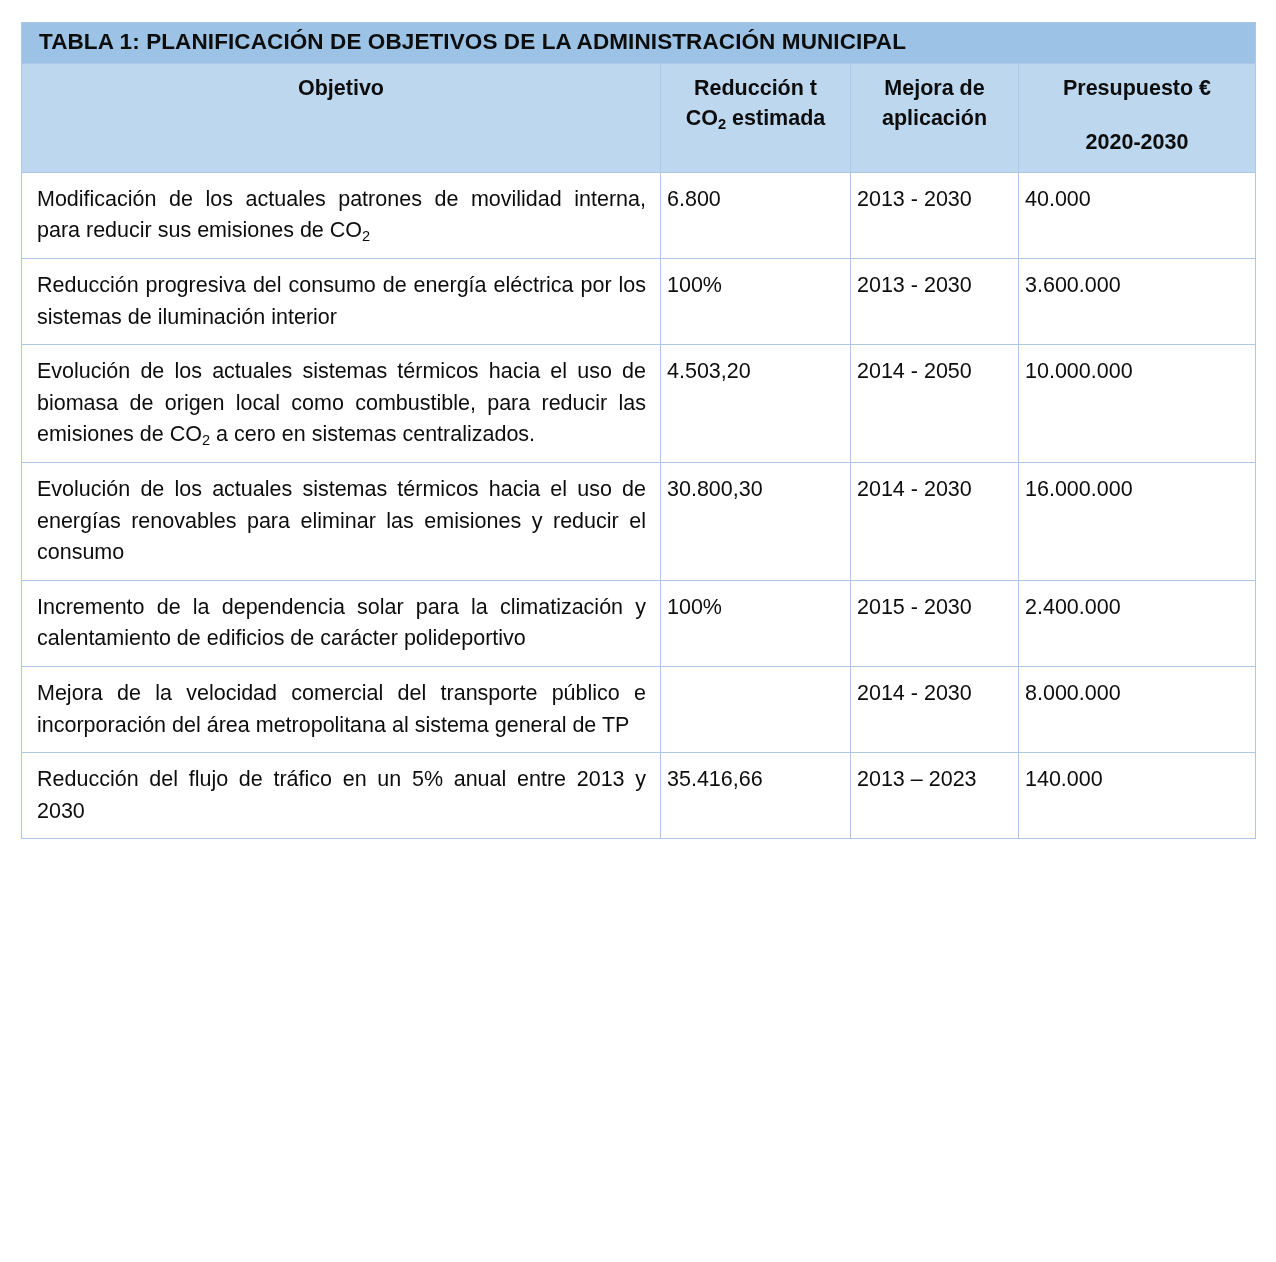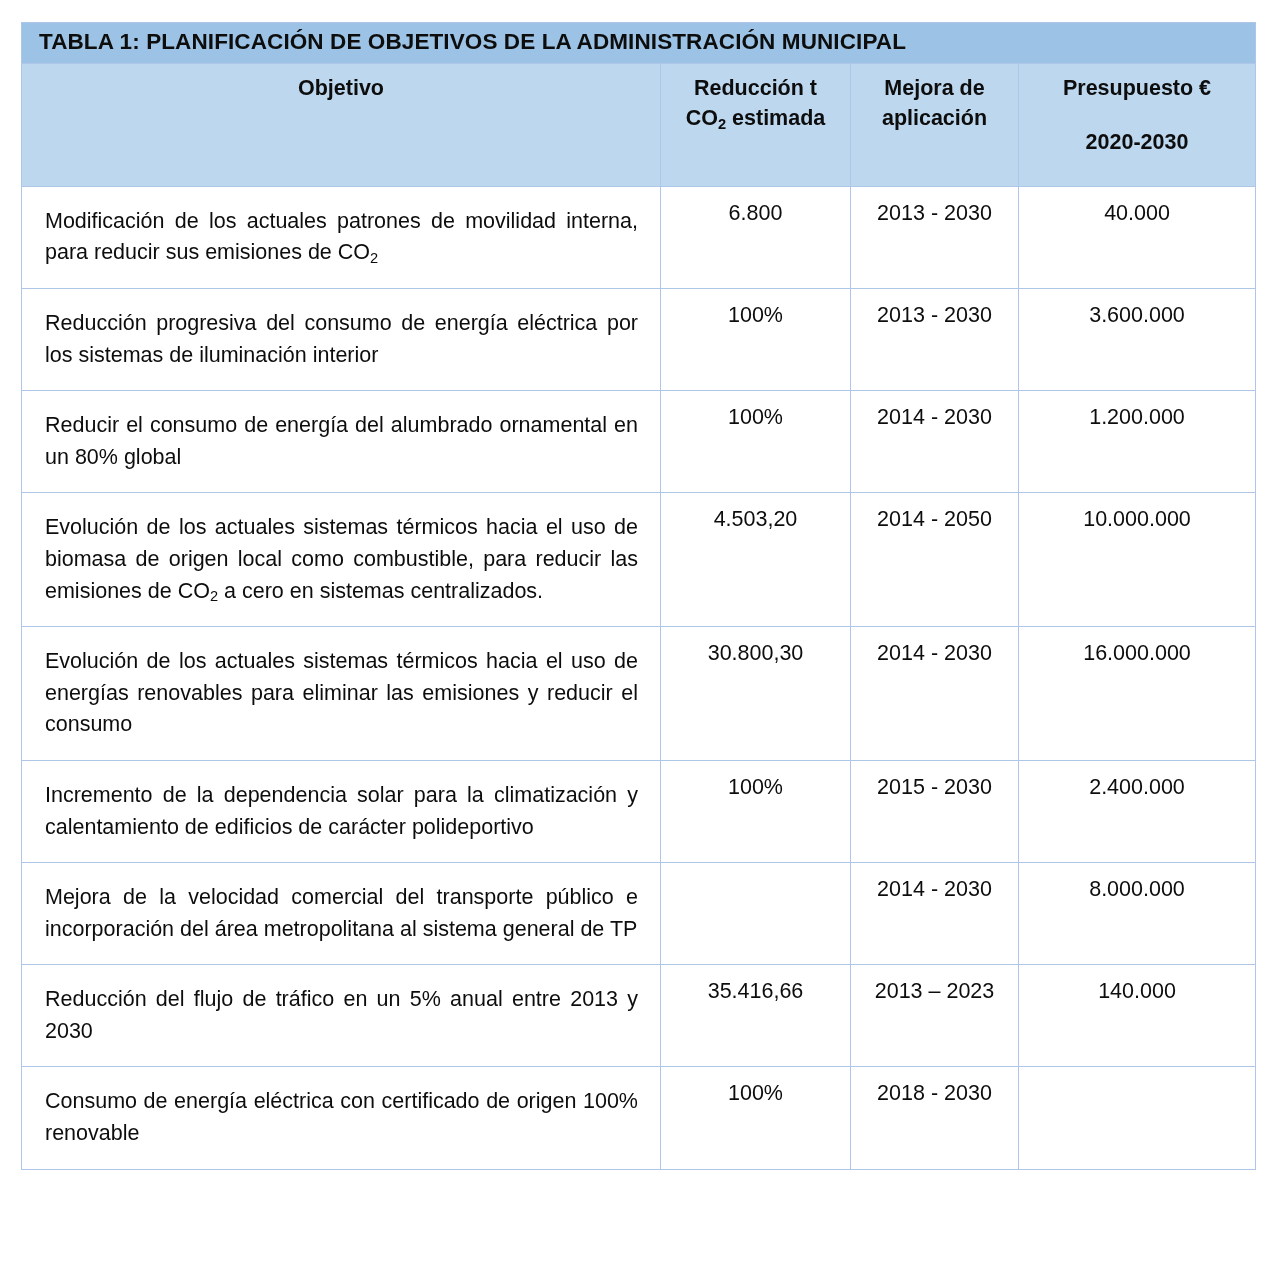--- a/index.html
+++ b/index.html
@@ -50,50 +50,49 @@
 
   tr.header-row > th {
     background: #BDD7EE;
     border: 1px solid #AEC6E8;
     vertical-align: top;
     text-align: center;
     font-size: 21.5px;
     font-weight: bold;
     color: #0d0d0d;
     line-height: 1.42;
-    padding: 9px 6px 28px 6px;
+    padding: 9px 6px 14px 6px;
   }
   tr.header-row > th.h-objetivo {
     padding-left: 0;
     padding-right: 0;
   }
   tr.header-row > th .hline { display: block; }
   tr.header-row > th.h-presupuesto .hline.l2 { margin-top: 24px; }
 
   td.cell-objetivo {
     border: 1px solid #AEC6E8;
     vertical-align: top;
     text-align: justify;
     text-justify: inter-word;
     font-size: 21.5px;
     color: #0d0d0d;
     line-height: 1.47;
     padding: 11px 14px 11px 15px;
     hyphens: none;
   }
   td.cell-objetivo p {
-    margin: 8px;
+    margin: 0;
     text-align: justify;
     text-align-last: left;
   }
 
   td.cell-num {
     border: 1px solid #AEC6E8;
     vertical-align: top;
-    text-align: center;
     font-size: 21.5px;
     color: #0d0d0d;
     line-height: 1.47;
     padding: 11px 6px 11px 6px;
     white-space: nowrap;
   }
 
   sub {
     font-size: 0.68em;
     vertical-align: baseline;
@@ -148,28 +147,20 @@
         <tr class="data-row">
           <td class="cell-objetivo">
             <p><span>Reducción progresiva del consumo de energía eléctrica por los sistemas de iluminación interior</span></p>
           </td>
           <td class="cell-num">100%</td>
           <td class="cell-num">2013 - 2030</td>
           <td class="cell-num">3.600.000</td>
         </tr>
         <tr class="data-row">
           <td class="cell-objetivo">
-            <p><span>Reducir el consumo de energía del alumbrado ornamental en un 80% global</span></p>
-          </td>
-          <td class="cell-num">100%</td>
-          <td class="cell-num">2014 - 2030</td>
-          <td class="cell-num">1.200.000</td>
-        </tr>
-        <tr class="data-row">
-          <td class="cell-objetivo">
             <p><span>Evolución de los actuales sistemas térmicos hacia el uso de biomasa de origen local como combustible, para reducir las emisiones de CO</span><sub>2</sub><span> a cero en sistemas centralizados.</span></p>
           </td>
           <td class="cell-num">4.503,20</td>
           <td class="cell-num">2014 - 2050</td>
           <td class="cell-num">10.000.000</td>
         </tr>
         <tr class="data-row">
           <td class="cell-objetivo">
             <p><span>Evolución de los actuales sistemas térmicos hacia el uso de energías renovables para eliminar las emisiones y reducir el consumo</span></p>
           </td>
@@ -194,24 +185,16 @@
           <td class="cell-num">8.000.000</td>
         </tr>
         <tr class="data-row">
           <td class="cell-objetivo">
             <p><span>Reducción del flujo de tráfico en un 5% anual entre 2013 y 2030</span></p>
           </td>
           <td class="cell-num">35.416,66</td>
           <td class="cell-num">2013 – 2023</td>
           <td class="cell-num">140.000</td>
         </tr>
-        <tr class="data-row">
-          <td class="cell-objetivo">
-            <p><span>Consumo de energía eléctrica con certificado de origen 100% renovable</span></p>
-          </td>
-          <td class="cell-num">100%</td>
-          <td class="cell-num">2018 - 2030</td>
-          <td class="cell-num"></td>
-        </tr>
       </tbody>
   </table>
 
 </div>
 
 </body></html>

